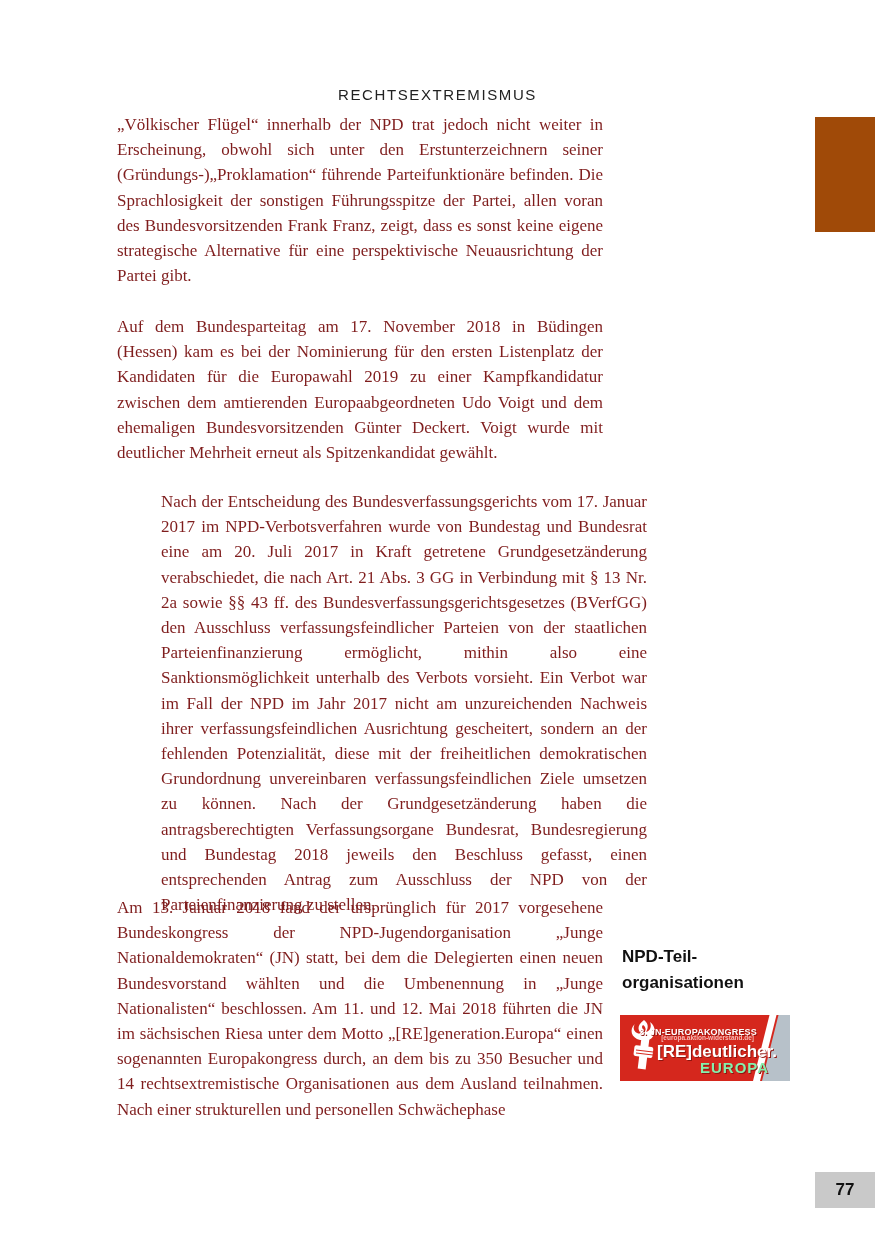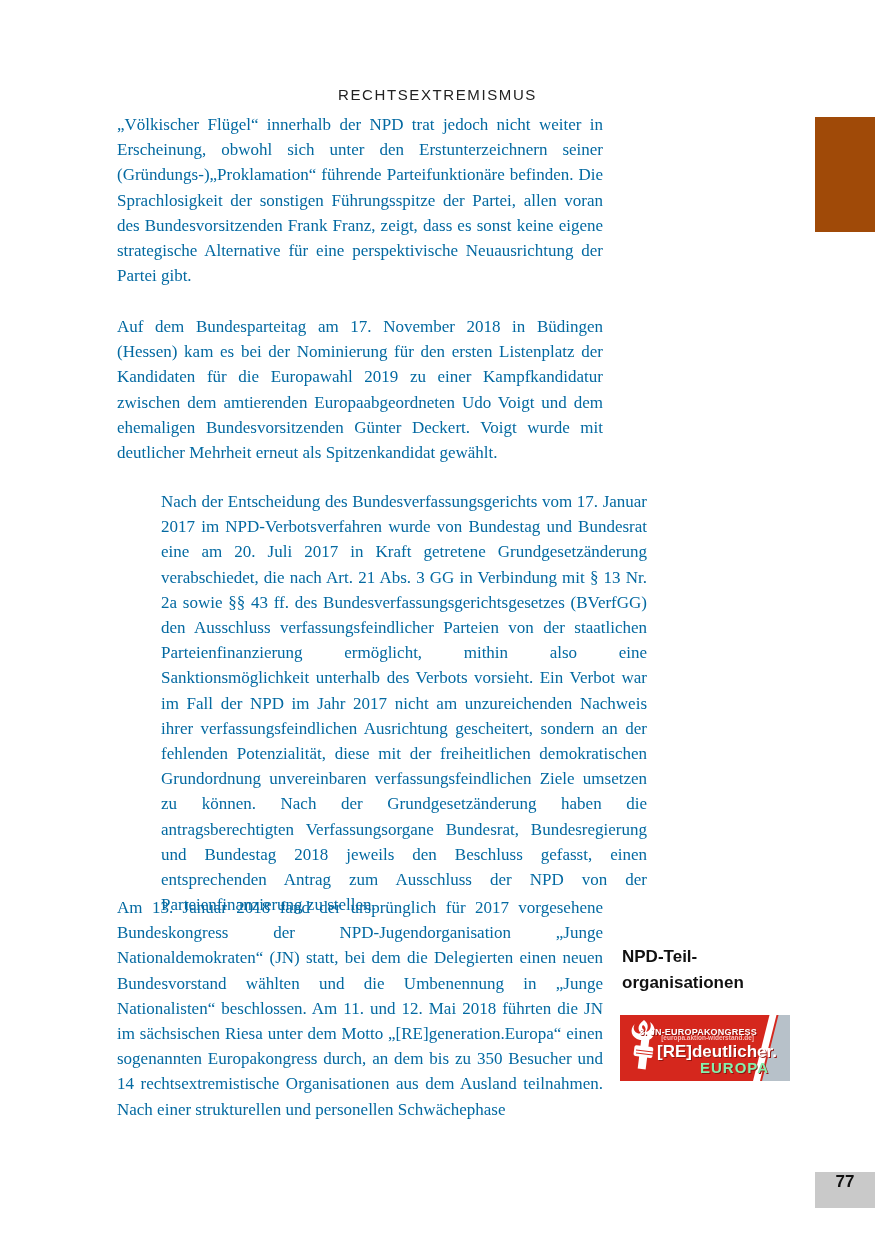--- a/index.html
+++ b/index.html
@@ -30,21 +30,21 @@
     background: #a04a08;
   }
   .para {
     position: absolute;
     left: 117px;
     width: 486px;
     margin: 0;
     font-size: 17px;
     line-height: 25.2px;
     text-align: justify;
-    color: #0369a1;
+    color: #7f1d1d;
   }
   .p1 { top: 112px; }
   .p2 { top: 314px; }
   .p3 { top: 489px; margin-left: 44px; }
   .p4 { top: 895px; }
   .margin-note {
     position: absolute;
     left: 622px;
     width: 245px;
     font-family: "Liberation Sans", sans-serif;
@@ -120,21 +120,21 @@
     color: #86efac;
     text-shadow: 1px 1px 0 #8f1510;
     white-space: nowrap;
   }
   .pagenum-box {
     position: absolute;
     left: 815px; top: 1172px;
     width: 60px; height: 36px;
     background: #c9c9c9;
     display: flex;
-    align-items: flex-start;
+    align-items: center;
     justify-content: center;
     font-family: "Liberation Sans", sans-serif;
     font-weight: bold;
     font-size: 17px;
     color: #111111;
   }
 </style>
 </head>
 <body>
 

